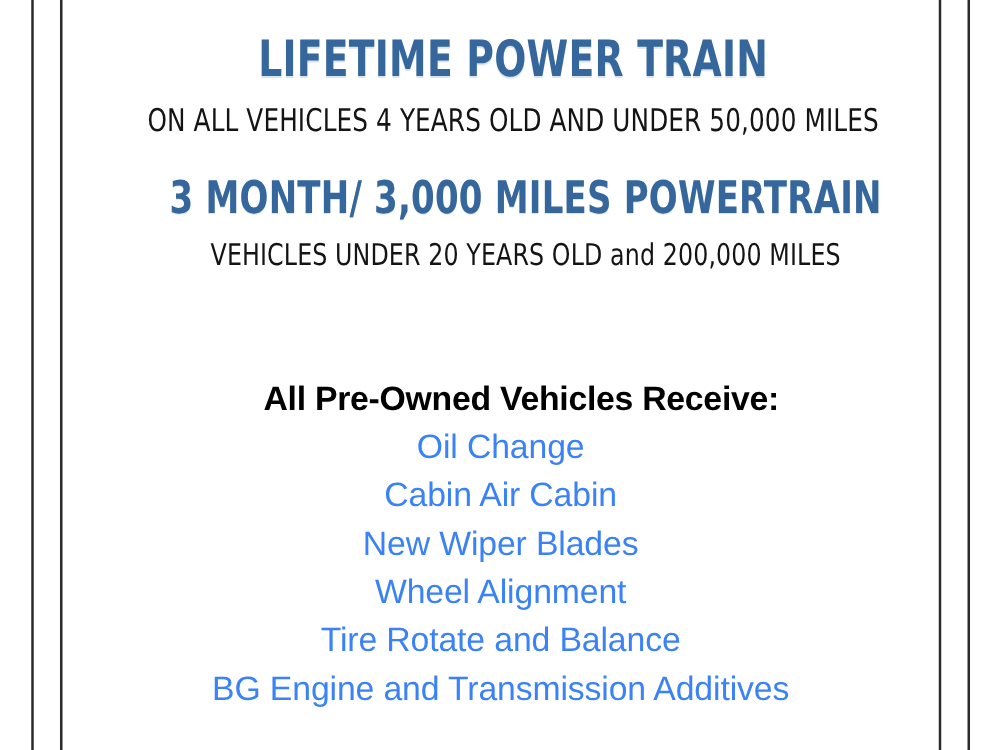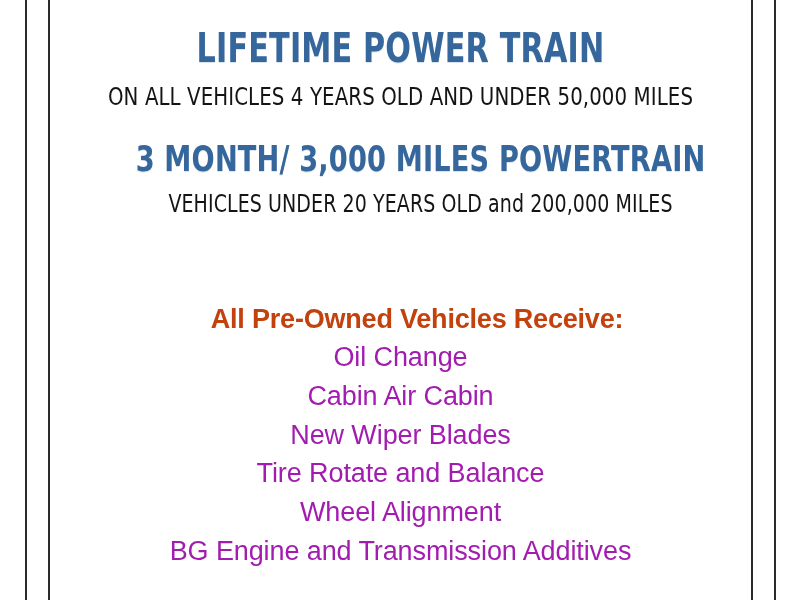--- a/index.html
+++ b/index.html
@@ -62,53 +62,53 @@
     font-family: "Liberation Sans Narrow", "DejaVu Sans Condensed", "Liberation Sans", sans-serif;
     font-weight: normal;
     font-size: 25px;
     line-height: 1.0;
     letter-spacing: 0.1px;
     transform: scaleX(0.88);
     transform-origin: center center;
     white-space: nowrap;
   }
 
-  #block-lifetime  { position: absolute; left: 0; right: 0; top: 28px; }
+  #block-lifetime  { position: absolute; left: 0; right: 0; top: 28px; padding-left: 10px; }
   #block-lifetime .warranty-subheading { margin-top: 16px; }
 
   #block-threemonth { position: absolute; left: 0; right: 0; top: 141px; padding-left: 20px; }
   #block-threemonth .warranty-heading { font-size: 36px; }
   #block-threemonth .warranty-subheading { margin-top: 15px; font-size: 24px; }
 
   
   #services {
     position: absolute;
     left: 0;
     right: 0;
     top: 300px;
   }
 
   .services-title {
-    color: #c2410c;
+    color: #000000;
     font-weight: bold;
     font-size: 27px;
     line-height: 38px;
     letter-spacing: -0.2px;
     white-space: nowrap;
     padding-left: 33px;
   }
 
   .services-list {
     list-style: none;
     margin: 0;
     padding: 0;
   }
 
   .service-item {
-    color: #a21caf;
+    color: #3b82f6;
     font-weight: normal;
     font-size: 27px;
     line-height: 38.8px;
     letter-spacing: -0.1px;
     white-space: nowrap;
   }
 </style>
 </head>
 <body>
 
@@ -130,20 +130,20 @@
       <div class="warranty-heading">3 MONTH/ 3,000 MILES POWERTRAIN</div>
       <div class="warranty-subheading">VEHICLES UNDER 20 YEARS OLD and 200,000 MILES</div>
     </div>
 
     <div id="services">
       <div class="services-title">All Pre-Owned Vehicles Receive:</div>
       <ul class="services-list">
         <li class="service-item">Oil Change</li>
         <li class="service-item">Cabin Air Cabin</li>
         <li class="service-item">New Wiper Blades</li>
+        <li class="service-item">Wheel Alignment</li>
         <li class="service-item">Tire Rotate and Balance</li>
-        <li class="service-item">Wheel Alignment</li>
         <li class="service-item">BG Engine and Transmission Additives</li>
       </ul>
     </div>
 
   </div>
 </div>
 
 </body></html>

